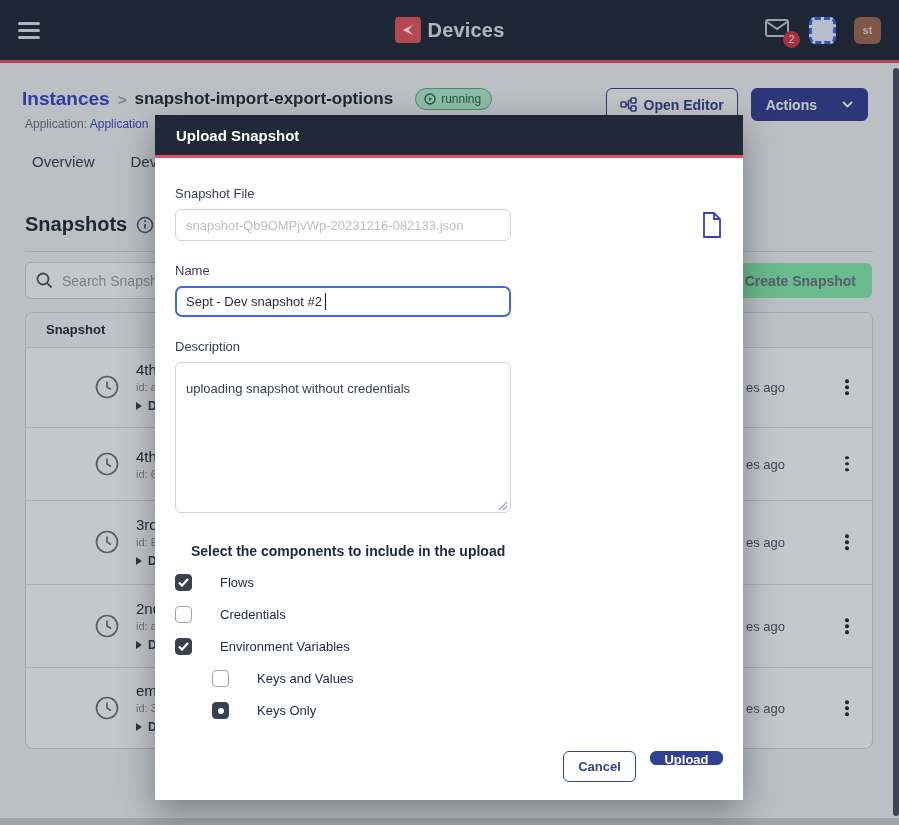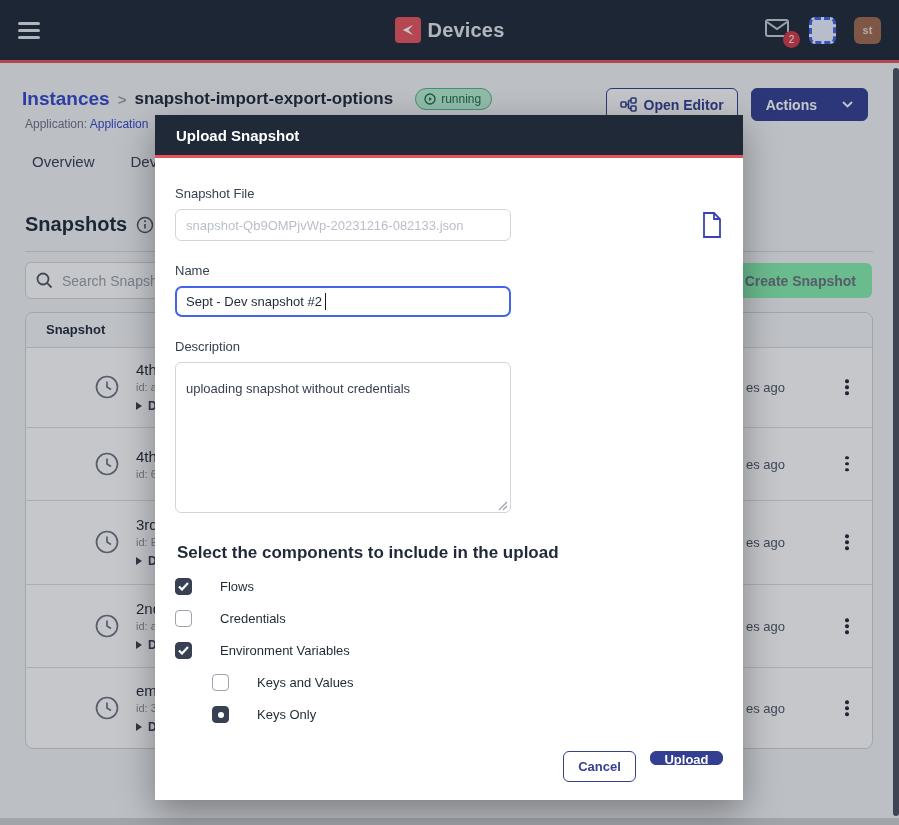--- a/index.html
+++ b/index.html
@@ -129,21 +129,21 @@
     width:336px; height:31px; border:2px solid #4263eb; border-radius:7px;
     padding:0 9px; font-size:13px; color:#1f2937; font-family:inherit; outline:none;
   }
   .caret { position:absolute; left:150px; top:7px; width:1px; height:17px; background:#111827; }
   .desc-wrap { position:relative; width:336px; }
   .desc-area {
     width:336px; height:151px; border:1px solid #d1d5db; border-radius:6px;
     padding:18px 10px; font-size:13px; color:#374151; font-family:inherit; outline:none; resize:none;
   }
   .resize-grip { position:absolute; right:3px; bottom:6px; }
-  .comp-heading { font-size:17px; font-weight:700; color:#1f2937; margin:26px 2px 4px; }
+  .comp-heading { font-size:14px; font-weight:700; color:#1f2937; margin:26px 16px 4px; }
   .opt-row { display:flex; align-items:center; gap:28px; margin-top:15px; }
   .opt-row.indent { margin-left:37px; }
   .opt-label { font-size:13px; color:#1f2937; }
   .cbox { width:17px; height:17px; border-radius:4px; flex:0 0 auto; cursor:pointer;
           display:flex; align-items:center; justify-content:center; }
   .cbox.unchecked { background:#fff; border:1.5px solid #9ca3af; }
   .cbox.checked { background:#374151; border:1.5px solid #374151; }
   .cbox .dot { width:6px; height:6px; border-radius:50%; background:#fff; }
   .modal-buttons { position:absolute; right:20px; bottom:18px; display:flex; gap:14px; }
   .btn-cancel {

